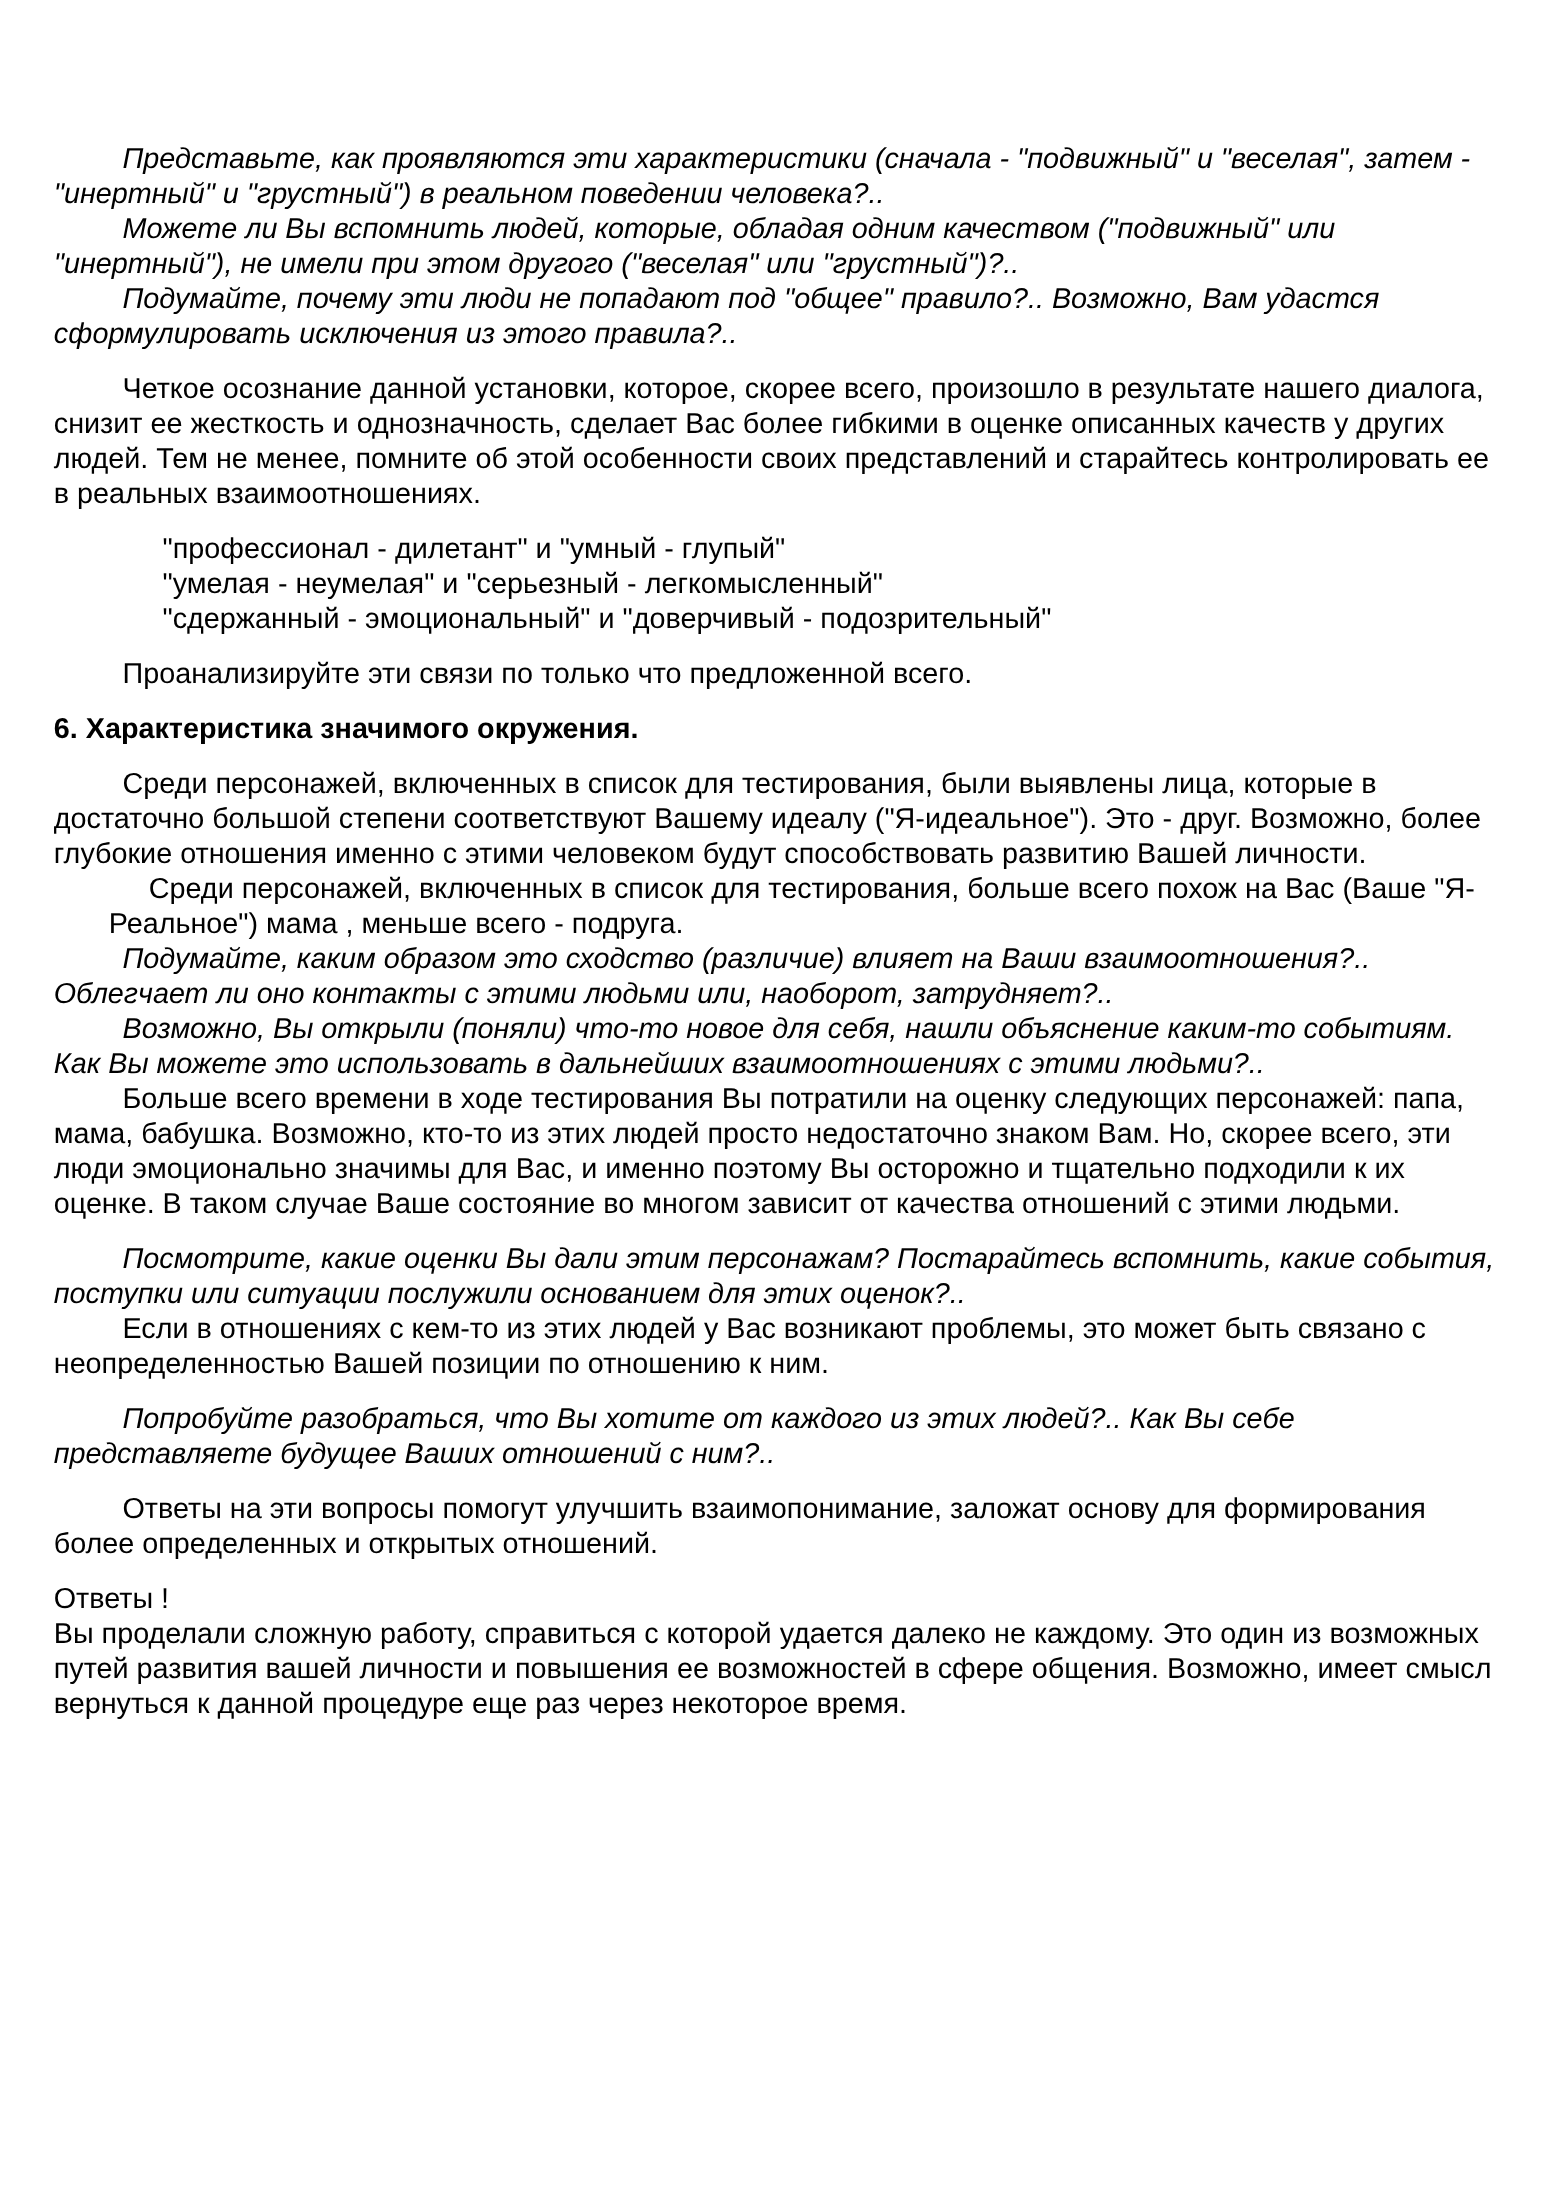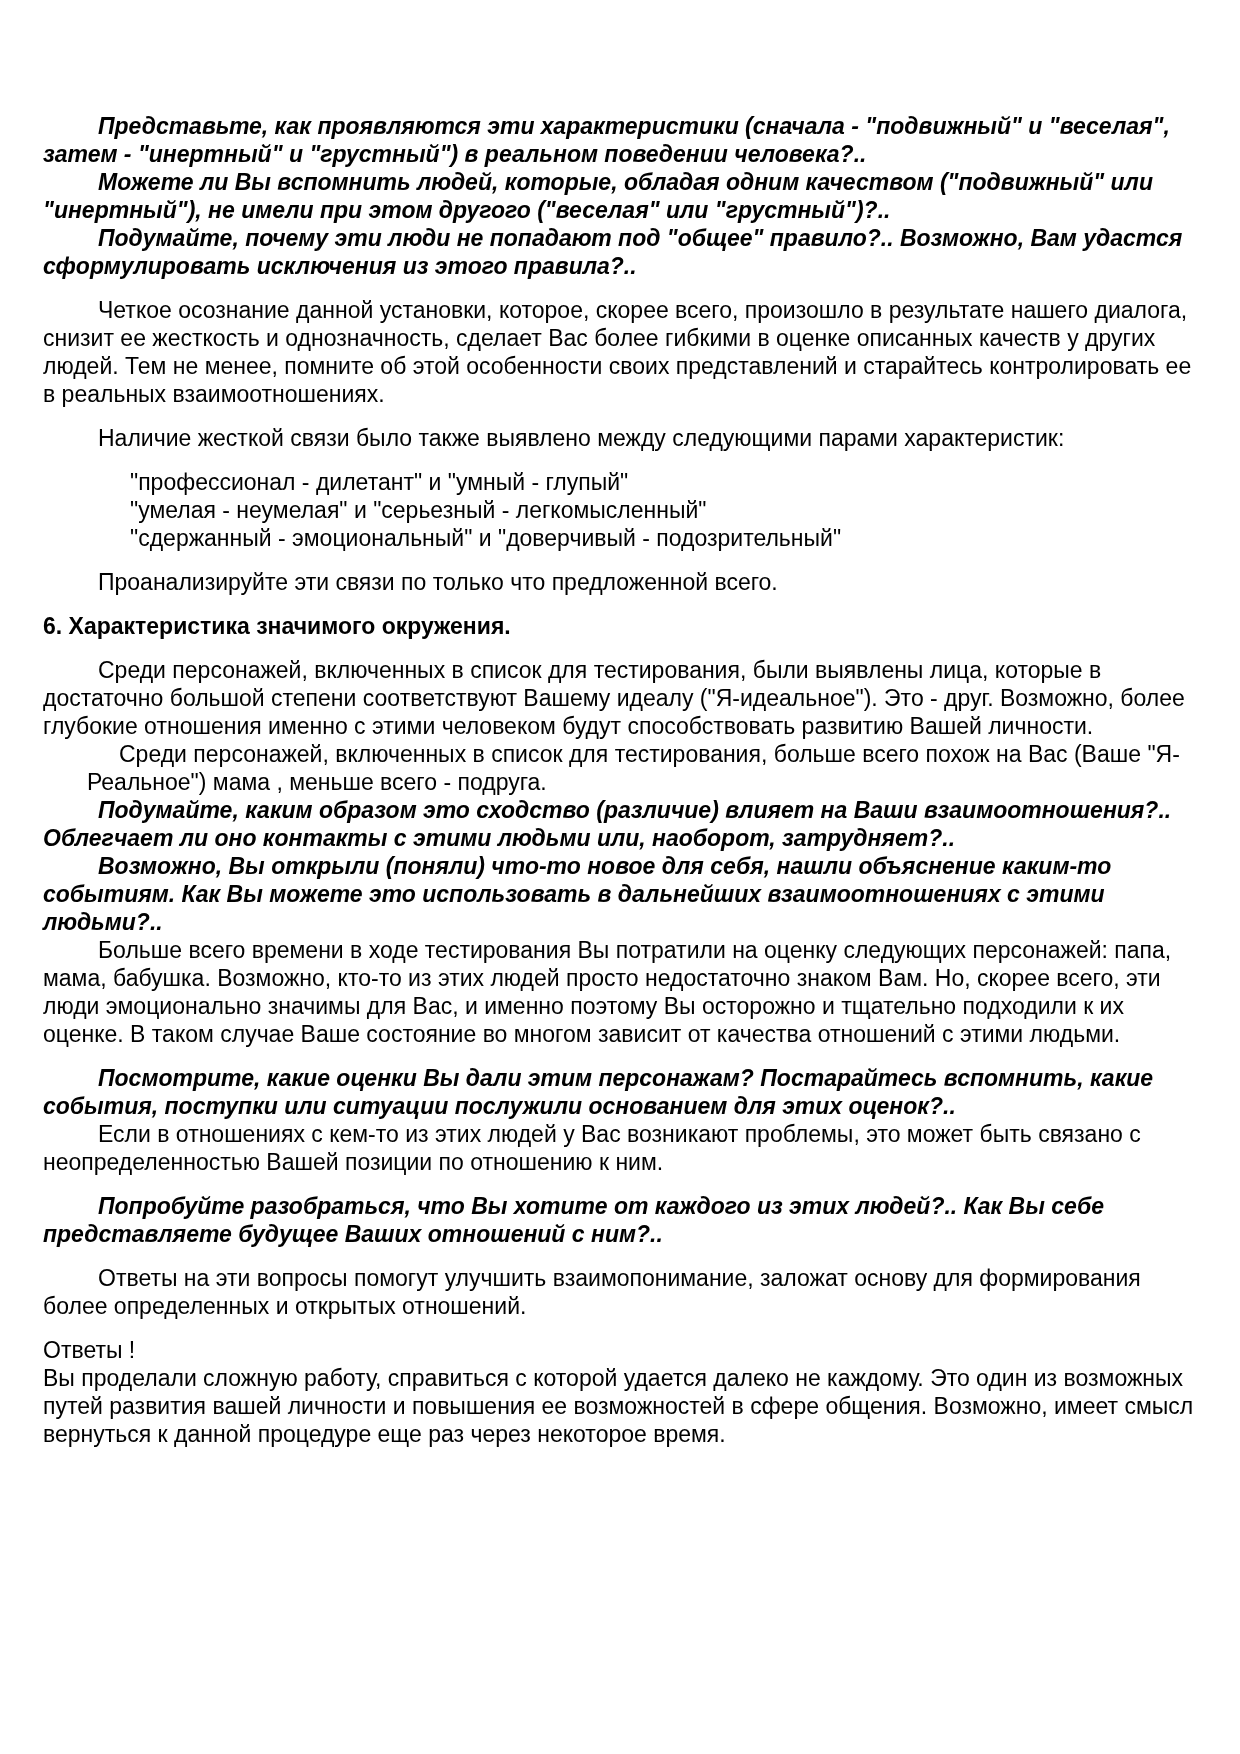--- a/index.html
+++ b/index.html
@@ -22,21 +22,21 @@
     background: #ffffff;
   }
   .para {
     margin: 0;
     font-size: 23px;
     line-height: 28px;
     text-indent: 55px;
     text-align: left;
   }
   .bi {
-    font-weight: 700;
+    font-weight: 400;
     font-style: italic;
   }
   .heading {
     font-weight: 700;
     text-indent: 0;
   }
   .no-indent { text-indent: 0; }
   .small-indent { text-indent: 32px; margin-left: 44px; }
   .list-item {
     margin: 0;
@@ -51,21 +51,20 @@
 <body>
 
 <div class="page">
 
   <p class="para bi">Представьте, как проявляются эти характеристики (сначала - "подвижный" и "веселая", затем - "инертный" и "грустный") в реальном поведении человека?..</p>
   <p class="para bi">Можете ли Вы вспомнить людей, которые, обладая одним качеством ("подвижный" или "инертный"), не имели при этом другого ("веселая" или "грустный")?..</p>
   <p class="para bi">Подумайте, почему эти люди не попадают под "общее" правило?.. Возможно, Вам удастся сформулировать исключения из этого правила?..</p>
 
   <p class="para gap">Четкое осознание данной установки, которое, скорее всего, произошло в результате нашего диалога, снизит ее жесткость и однозначность, сделает Вас более гибкими в оценке описанных качеств у других людей. Тем не менее, помните об этой особенности своих представлений и старайтесь контролировать ее в реальных взаимоотношениях.</p>
 
-  <p class="para gap">Наличие жесткой связи было также выявлено между следующими парами характеристик:</p>
 
   <div class="gap">
     <p class="list-item">"профессионал - дилетант" и "умный - глупый"</p>
     <p class="list-item">"умелая - неумелая" и "серьезный - легкомысленный"</p>
     <p class="list-item">"сдержанный - эмоциональный" и "доверчивый - подозрительный"</p>
   </div>
 
   <p class="para gap">Проанализируйте эти связи по только что предложенной всего.</p>
 
   <p class="para heading gap">6. Характеристика значимого окружения.</p>

